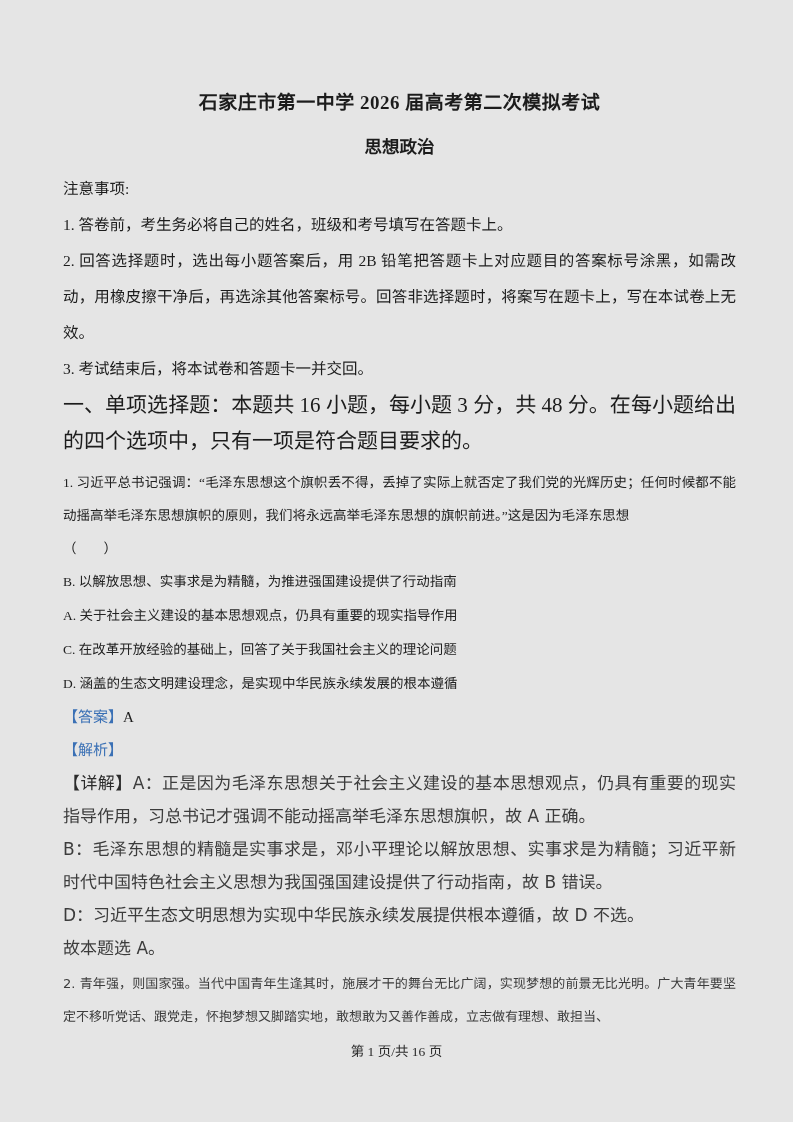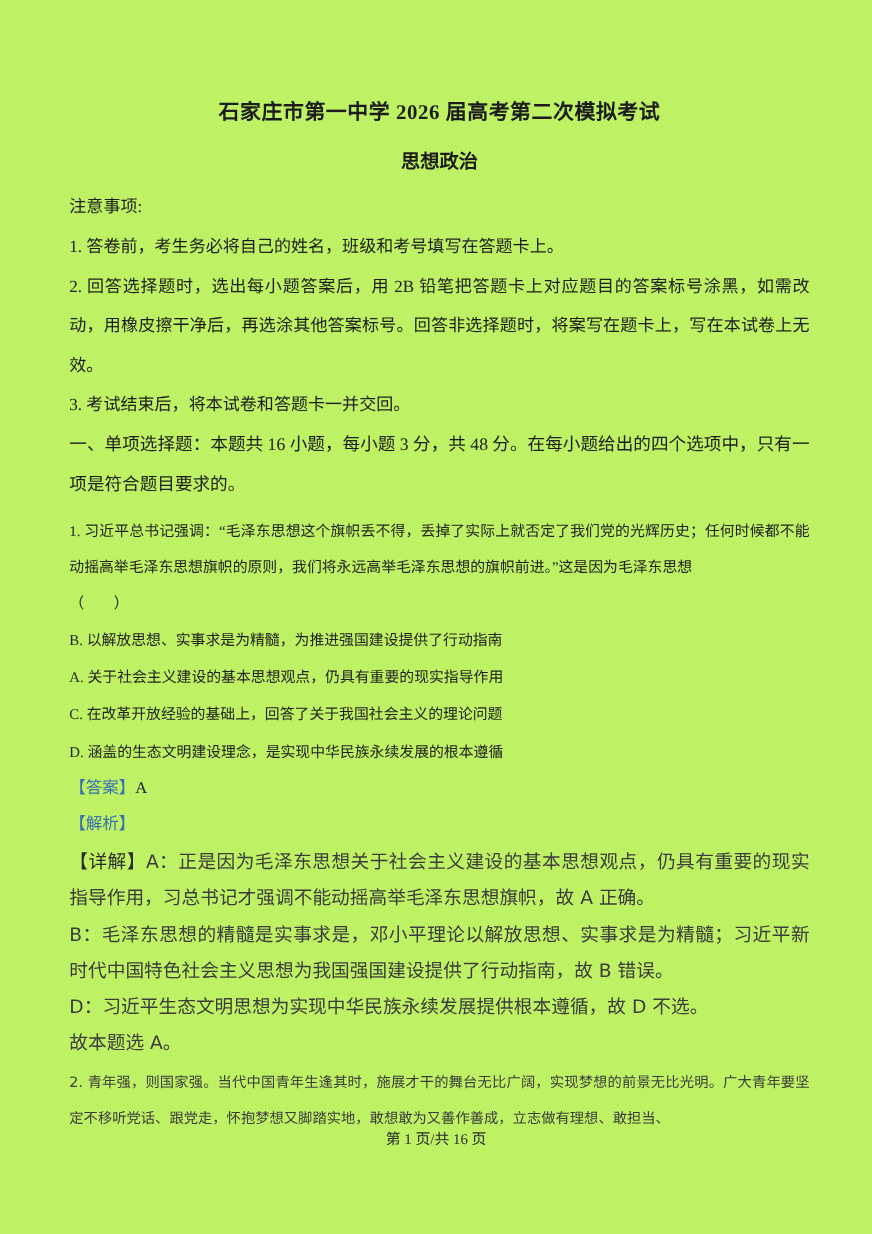--- a/index.html
+++ b/index.html
@@ -2,21 +2,21 @@
 <html lang="zh-CN"><head>
 <meta charset="utf-8">
 <style>
   * { margin: 0; padding: 0; box-sizing: border-box; }
   html, body { background: #ffffff; }
   .page {
     position: relative;
     width: 793px;
     height: 1122px;
     margin: 0 auto;
-    background: #bef264;
+    background: #e5e5e5;
     padding: 90px 57px 0 63px;
     overflow: hidden;
     font-family: "Liberation Serif", "DejaVu Serif", serif;
     color: #1c1c1c;
   }
   .doc-title {
     text-align: center;
     font-size: 19px;
     font-weight: bold;
     line-height: 26px;
@@ -32,21 +32,21 @@
   .notice-block {
     margin-top: 12px;
     font-size: 15.5px;
     line-height: 36px;
   }
   .notice-block p {
     text-align: justify;
     text-align-last: left;
   }
   .section-heading {
-    font-size: 16px;
+    font-size: 21px;
     line-height: 36px;
     text-align: justify;
     text-align-last: left;
   }
   .q-stem {
     margin-top: 7px;
     font-size: 13.5px;
     line-height: 33px;
     text-align: justify;
     text-align-last: left;
@@ -85,21 +85,21 @@
     font-size: 13px;
     line-height: 33px;
     text-align: justify;
     text-align-last: left;
     color: #3c3c3c;
   }
   .page-footer {
     position: absolute;
     left: 0;
     right: 0;
-    bottom: 78px;
+    bottom: 62px;
     text-align: center;
     font-size: 13.5px;
     color: #2a2a2a;
   }
 </style>
 </head>
 <body>
 
 <div class="page">
 

